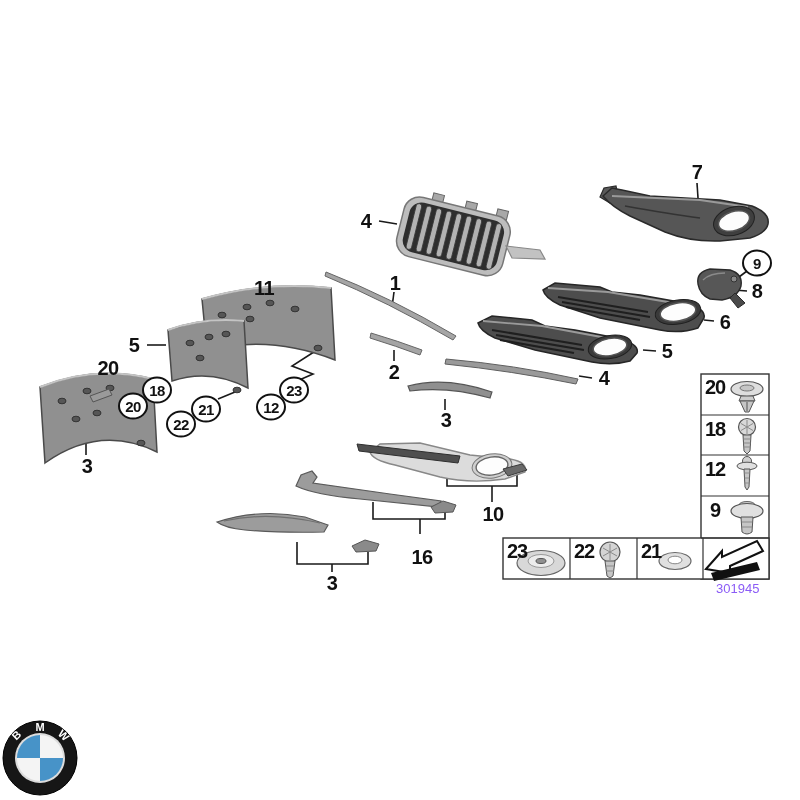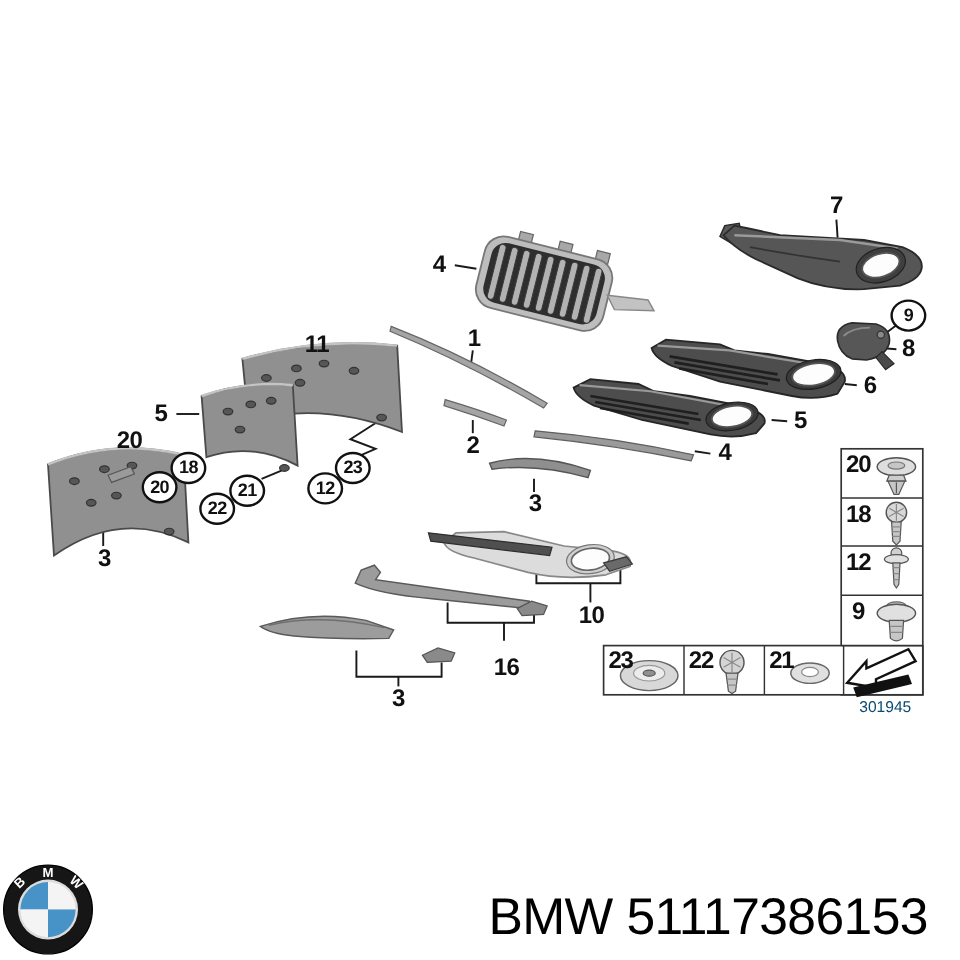--- a/index.html
+++ b/index.html
@@ -6,21 +6,21 @@
   .stage{position:relative;width:800px;height:800px;background:#fff;overflow:hidden;
          font-family:"Liberation Sans",sans-serif;}
   svg{position:absolute;left:0;top:0;}
   .lbl{position:absolute;transform:translate(-50%,-50%);
        font:bold 20px "Liberation Sans",sans-serif;color:#111;letter-spacing:-0.5px;white-space:nowrap;}
   .clbl{position:absolute;transform:translate(-50%,-50%);width:30px;height:27px;box-sizing:border-box;
         border:2.5px solid #111;border-radius:50%;background:#fff;
         display:flex;align-items:center;justify-content:center;
         font:bold 15px "Liberation Sans",sans-serif;color:#111;letter-spacing:-0.5px;}
   .leg-num{position:absolute;font:bold 20px "Liberation Sans",sans-serif;color:#111;letter-spacing:-1px;}
-  .drw{position:absolute;font:13px "Liberation Sans",sans-serif;color:#0c4a6e;}
+  .drw{position:absolute;font:13px "Liberation Sans",sans-serif;color:#8b5cf6;}
   .footer-text{position:absolute;font:400 43px "Liberation Sans",sans-serif;color:#000;
                letter-spacing:-0.5px;white-space:nowrap;}
 </style>
 </head>
 <body>
 
 <div class="stage">
 
   <svg width="800" height="800" viewBox="0 0 800 800">
 
@@ -249,15 +249,14 @@
   <div class="leg-num" style="left:705px;top:376px">20</div>
   <div class="leg-num" style="left:705px;top:418px">18</div>
   <div class="leg-num" style="left:705px;top:458px">12</div>
   <div class="leg-num" style="left:710px;top:499px">9</div>
   <div class="leg-num" style="left:507px;top:540px">23</div>
   <div class="leg-num" style="left:574px;top:540px">22</div>
   <div class="leg-num" style="left:641px;top:540px">21</div>
 
   <div class="drw" style="left:716px;top:581px">301945</div>
 
-  <div class="footer-text" style="left:407px;top:740px">BMW 51117386153</div>
 
 </div>
 
 </body></html>

